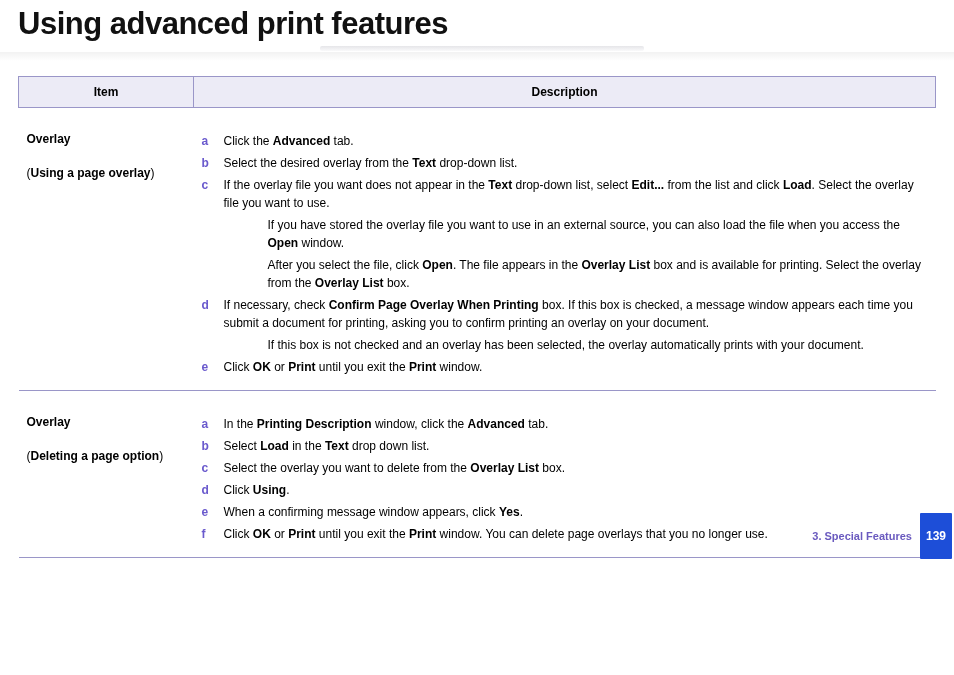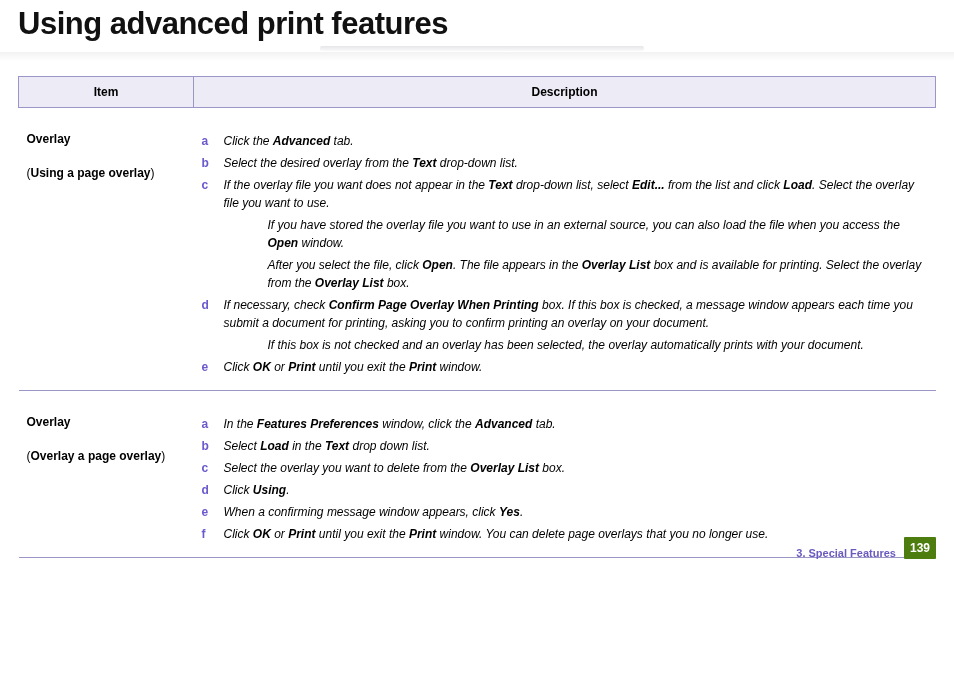--- a/index.html
+++ b/index.html
@@ -49,45 +49,45 @@
   table.feature tr.last td { border-bottom: 1px solid #9a96c8; }
   .col-item { width: 175px; border-left: none; }
   .col-desc { border-right: none; }
 
   .item-title { font-weight: 700; display: block; margin-bottom: 4px; }
   .item-sub { display: block; margin-top: 16px; }
 
   ol.steps { list-style: none; padding: 0; margin: 0; }
   ol.steps > li { display: flex; gap: 10px; padding: 2px 0; }
   ol.steps > li .marker { color: #6a5acd; font-weight: 700; width: 12px; flex: 0 0 12px; }
-  ol.steps > li .body { flex: 1; font-style: italic; }
+  ol.steps > li .body { flex: 1; }
   ol.steps .extra { margin-top: 4px; margin-left: 44px; }
 
   .footnote {
     font-size: 11px;
     color: #222;
     margin-top: 10px;
     padding-left: 4px;
   }
 
   .footer {
     position: absolute;
-    right: 18px;
+    right: 2px;
     bottom: 14px;
     display: flex;
-    align-items: flex-end;
+    align-items: center;
     gap: 8px;
     font-size: 11px;
   }
   .footer .chapter { color: #6a5abf; font-weight: 700; }
   .footer .pagebox {
-    background: #4d7c0f;
+    background: #1d4ed8;
     color: #fff;
     font-weight: 700;
-    padding: 4px 6px;
+    padding: 16px 6px;
     font-size: 12px;
     border-radius: 1px;
   }
 
   b { font-weight: 700; }
 </style>
 </head>
 <body>
 
 <div class="page">
@@ -131,27 +131,27 @@
               <li>
                 <span class="marker">e</span>
                 <span class="body">Click <b>OK</b> or <b>Print</b> until you exit the <b>Print</b> window.</span>
               </li>
             </ol>
           </td>
         </tr>
         <tr class="last">
           <td class="col-item">
             <span class="item-title">Overlay</span>
-            <span class="item-sub">(<b>Overlay a page overlay</b>)</span>
+            <span class="item-sub">(<b>Deleting a page option</b>)</span>
           </td>
           <td class="col-desc">
             <ol class="steps">
               <li>
                 <span class="marker">a</span>
-                <span class="body">In the <b>Features Preferences</b> window, click the <b>Advanced</b> tab.</span>
+                <span class="body">In the <b>Printing Description</b> window, click the <b>Advanced</b> tab.</span>
               </li>
               <li>
                 <span class="marker">b</span>
                 <span class="body">Select <b>Load</b> in the <b>Text</b> drop down list.</span>
               </li>
               <li>
                 <span class="marker">c</span>
                 <span class="body">Select the overlay you want to delete from the <b>Overlay List</b> box.</span>
               </li>
               <li>

